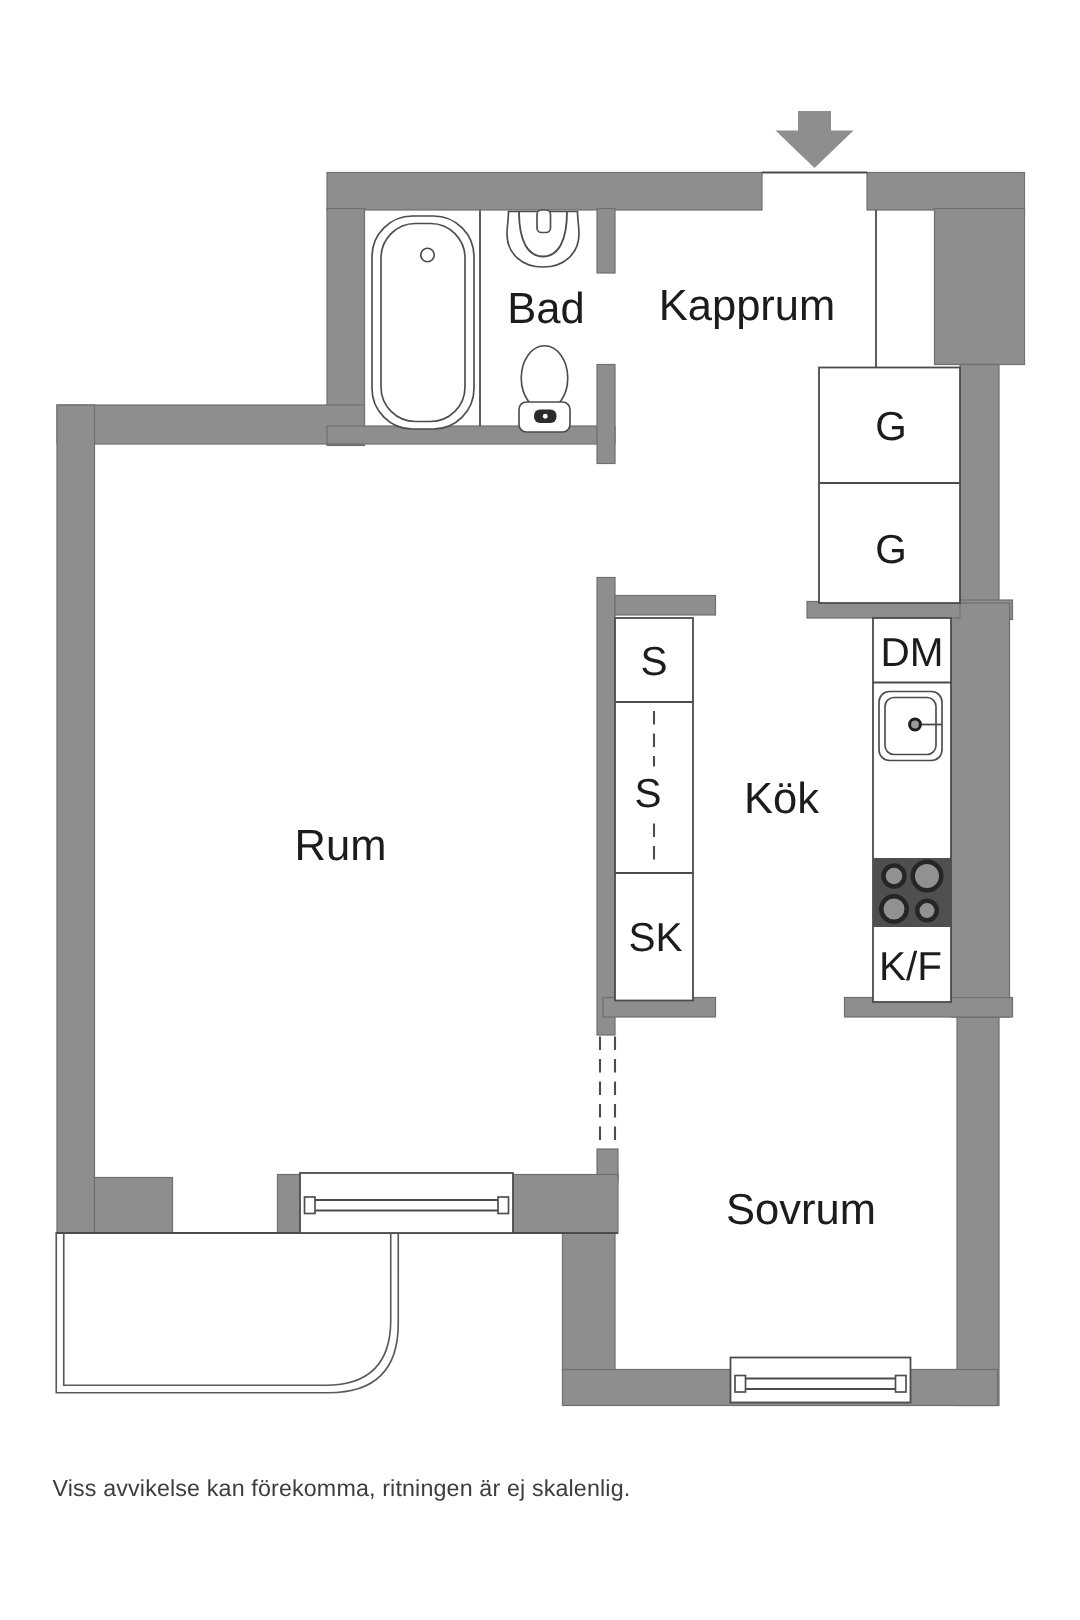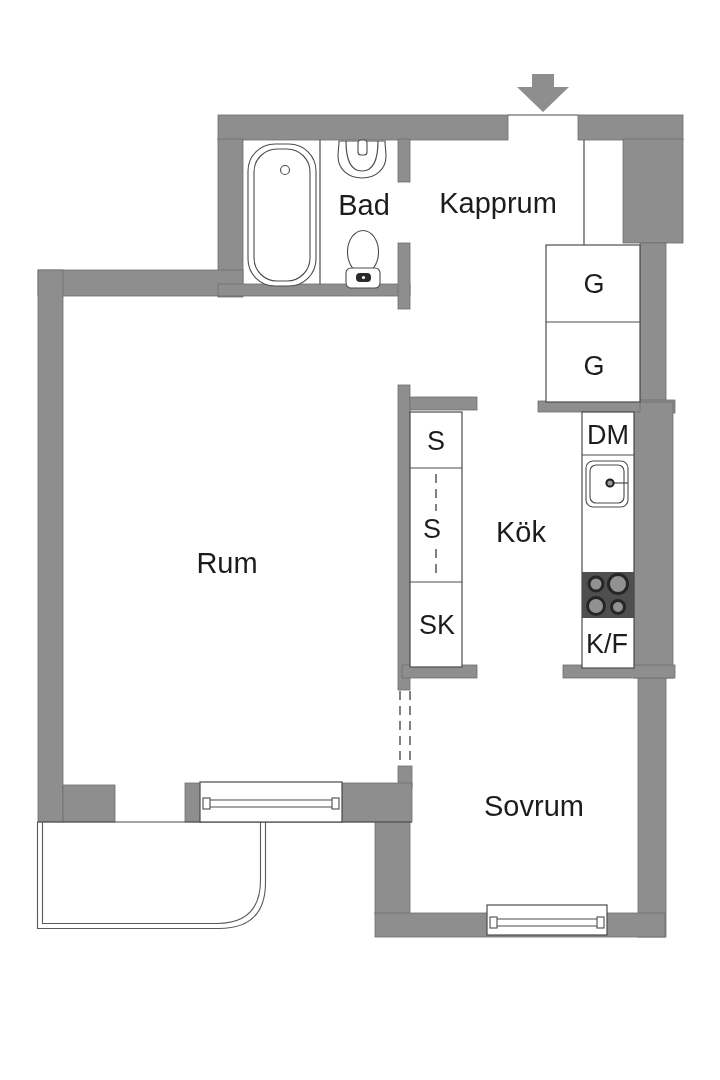--- a/index.html
+++ b/index.html
@@ -175,13 +175,14 @@
       <circle cx="363.5" cy="277.5" r="1.6" fill="#ffffff"></circle>
     </g>
 
     <text class="room-label" x="364" y="215">Bad</text>
     <text class="room-label" x="498" y="213">Kapprum</text>
     <text class="room-label" x="227" y="573">Rum</text>
     <text class="room-label" x="521" y="542">Kök</text>
     <text class="room-label" x="534" y="816">Sovrum</text>
   </svg>
 
+  <div class="disclaimer">Viss avvikelse kan förekomma, ritningen är ej skalenlig.</div>
 </div>
 
 </body></html>

